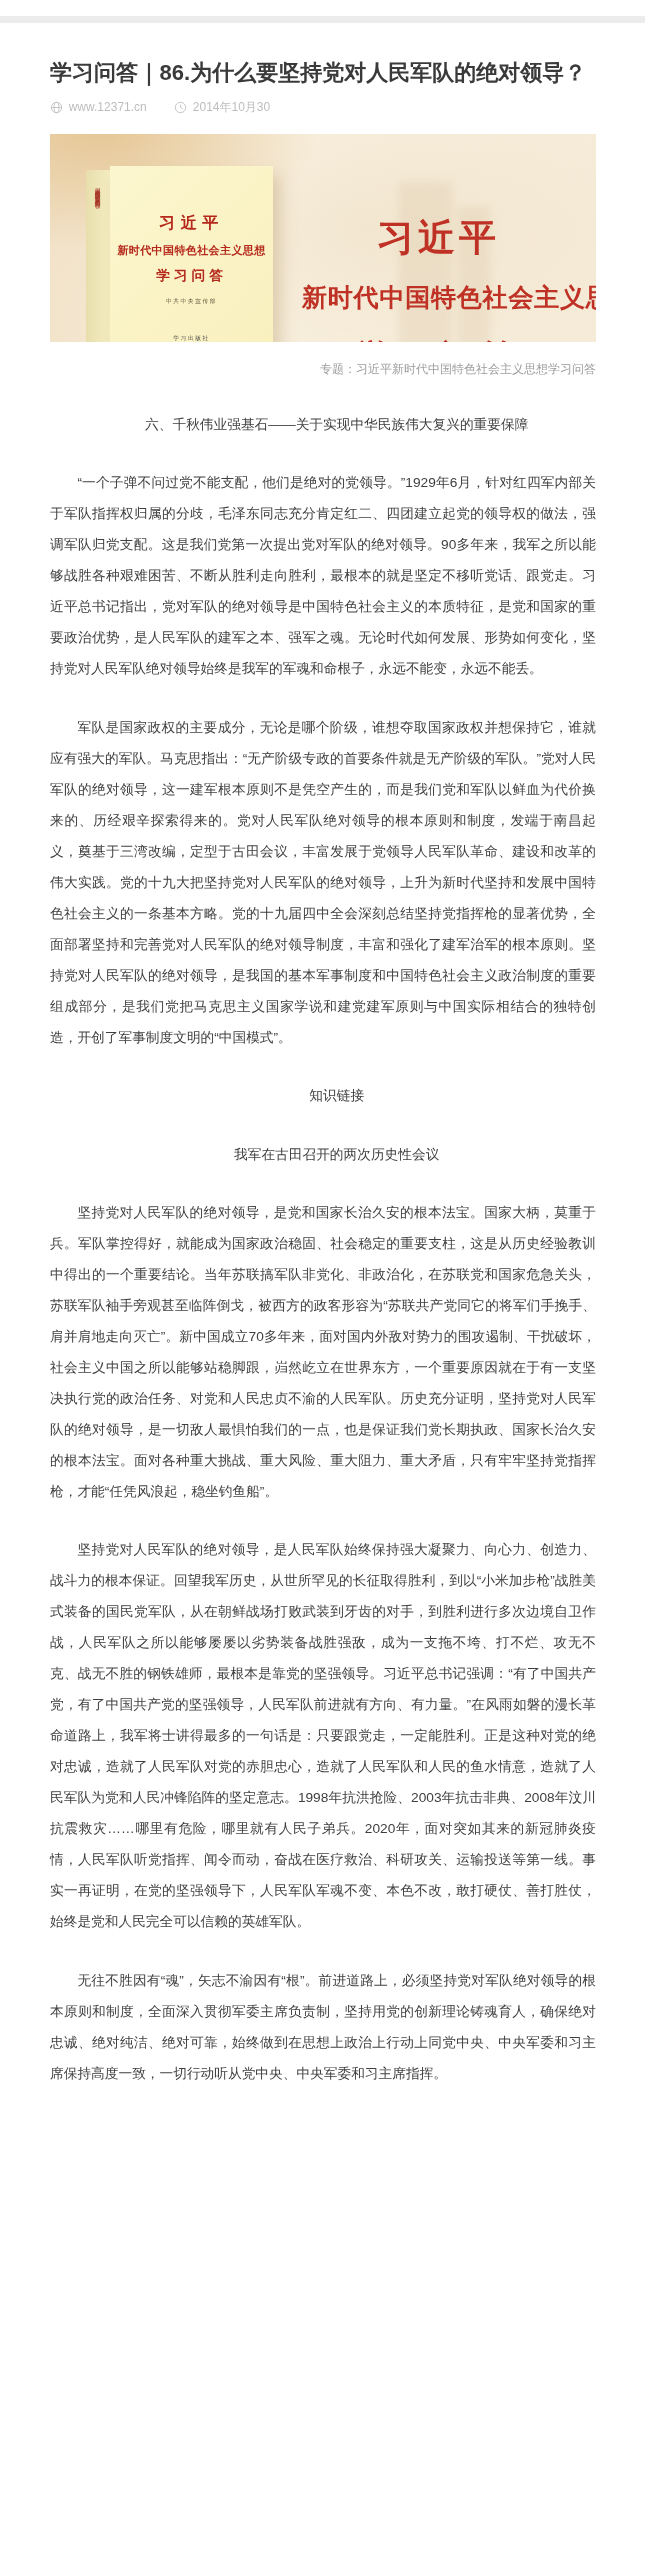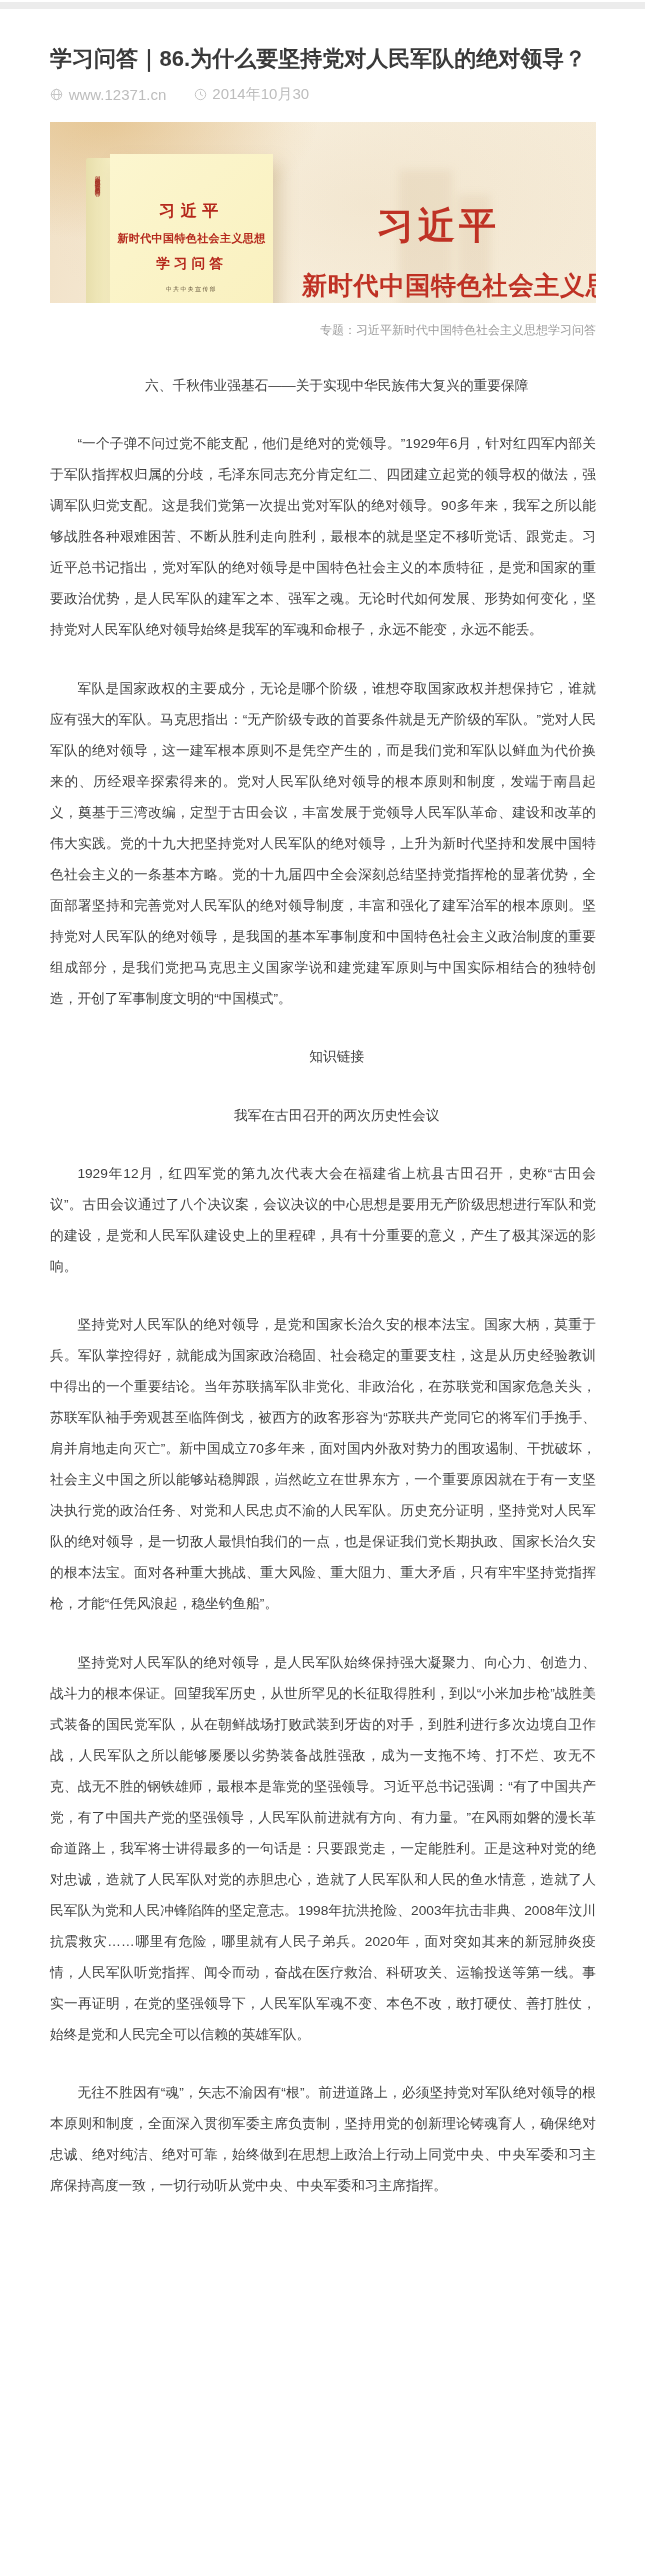--- a/index.html
+++ b/index.html
@@ -1,28 +1,28 @@
 <!DOCTYPE html>
 <html style="font-size:13px"><head>
 <meta charset="utf-8">
 <style>
   html, body { margin:0; padding:0; background:#ffffff; }
   body { font-family:"Liberation Sans","DejaVu Sans",sans-serif; color:#3f3f3f; }
-  .page { width:646px; margin:2px auto; background:#ffffff; position:relative; }
+  .page { width:646px; margin:16px auto; background:#ffffff; position:relative; }
   .top-strip { height:7.3px; background:#ececec; }
   .content { padding:21px 50px 57px 50px; }
 
   
   .title { font-size:22px; line-height:32px; font-weight:bold; color:#3a3a3a; margin:13px 0 9.7px 0; }
-  .meta { display:flex; align-items:center; gap:27.4px; color:#bdbdbd; font-size:15px; margin:3.2px 0 18px 0; }
+  .meta { display:flex; align-items:center; gap:27.4px; color:#bdbdbd; font-size:12px; margin:3.2px 0 18px 0; }
   .meta-item { display:flex; align-items:center; gap:5.7px; }
   .meta-icon svg { display:block; }
 
   
-  .banner { position:relative; height:181px; overflow:hidden;
+  .banner { position:relative; height:208px; overflow:hidden;
     background:
       radial-gradient(347px 202px at 10% -4%, rgba(219,174,103,0.55), rgba(219,174,103,0) 62%),
       radial-gradient(452px 258px at 58% 45%, rgba(208,178,128,0.16), rgba(208,178,128,0) 72%),
       linear-gradient(100deg,#f1e1c7 0%,#faf2e2 42%,#f6ecd9 100%);
   }
   .ghost { position:absolute; background:rgba(180,150,100,0.12); filter:blur(4px); }
   .ghost1 { left:349px; top:48px; width:53px; height:186px; }
   .ghost2 { left:408px; top:73px; width:32px; height:170px; }
 
   .book { position:absolute; left:36px; top:32px; width:187px; height:203px; }
@@ -114,21 +114,20 @@
 
     <div class="article">
       <p class="head">六、千秋伟业强基石——关于实现中华民族伟大复兴的重要保障</p>
 
       <p>“一个子弹不问过党不能支配，他们是绝对的党领导。”1929年6月，针对红四军内部关于军队指挥权归属的分歧，毛泽东同志充分肯定红二、四团建立起党的领导权的做法，强调军队归党支配。这是我们党第一次提出党对军队的绝对领导。90多年来，我军之所以能够战胜各种艰难困苦、不断从胜利走向胜利，最根本的就是坚定不移听党话、跟党走。习近平总书记指出，党对军队的绝对领导是中国特色社会主义的本质特征，是党和国家的重要政治优势，是人民军队的建军之本、强军之魂。无论时代如何发展、形势如何变化，坚持党对人民军队绝对领导始终是我军的军魂和命根子，永远不能变，永远不能丢。</p>
       <p>军队是国家政权的主要成分，无论是哪个阶级，谁想夺取国家政权并想保持它，谁就应有强大的军队。马克思指出：“无产阶级专政的首要条件就是无产阶级的军队。”党对人民军队的绝对领导，这一建军根本原则不是凭空产生的，而是我们党和军队以鲜血为代价换来的、历经艰辛探索得来的。党对人民军队绝对领导的根本原则和制度，发端于南昌起义，奠基于三湾改编，定型于古田会议，丰富发展于党领导人民军队革命、建设和改革的伟大实践。党的十九大把坚持党对人民军队的绝对领导，上升为新时代坚持和发展中国特色社会主义的一条基本方略。党的十九届四中全会深刻总结坚持党指挥枪的显著优势，全面部署坚持和完善党对人民军队的绝对领导制度，丰富和强化了建军治军的根本原则。坚持党对人民军队的绝对领导，是我国的基本军事制度和中国特色社会主义政治制度的重要组成部分，是我们党把马克思主义国家学说和建党建军原则与中国实际相结合的独特创造，开创了军事制度文明的“中国模式”。</p>
 
       <p class="head">知识链接</p>
       <p class="head">我军在古田召开的两次历史性会议</p>
 
-      <p>1929年12月，红四军党的第九次代表大会在福建省上杭县古田召开，史称“古田会议”。古田会议通过了八个决议案，会议决议的中心思想是要用无产阶级思想进行军队和党的建设，是党和人民军队建设史上的里程碑，具有十分重要的意义，产生了极其深远的影响。</p>
       <p>坚持党对人民军队的绝对领导，是党和国家长治久安的根本法宝。国家大柄，莫重于兵。军队掌控得好，就能成为国家政治稳固、社会稳定的重要支柱，这是从历史经验教训中得出的一个重要结论。当年苏联搞军队非党化、非政治化，在苏联党和国家危急关头，苏联军队袖手旁观甚至临阵倒戈，被西方的政客形容为“苏联共产党同它的将军们手挽手、肩并肩地走向灭亡”。新中国成立70多年来，面对国内外敌对势力的围攻遏制、干扰破坏，社会主义中国之所以能够站稳脚跟，岿然屹立在世界东方，一个重要原因就在于有一支坚决执行党的政治任务、对党和人民忠贞不渝的人民军队。历史充分证明，坚持党对人民军队的绝对领导，是一切敌人最惧怕我们的一点，也是保证我们党长期执政、国家长治久安的根本法宝。面对各种重大挑战、重大风险、重大阻力、重大矛盾，只有牢牢坚持党指挥枪，才能“任凭风浪起，稳坐钓鱼船”。</p>
       <p>坚持党对人民军队的绝对领导，是人民军队始终保持强大凝聚力、向心力、创造力、战斗力的根本保证。回望我军历史，从世所罕见的长征取得胜利，到以“小米加步枪”战胜美式装备的国民党军队，从在朝鲜战场打败武装到牙齿的对手，到胜利进行多次边境自卫作战，人民军队之所以能够屡屡以劣势装备战胜强敌，成为一支拖不垮、打不烂、攻无不克、战无不胜的钢铁雄师，最根本是靠党的坚强领导。习近平总书记强调：“有了中国共产党，有了中国共产党的坚强领导，人民军队前进就有方向、有力量。”在风雨如磐的漫长革命道路上，我军将士讲得最多的一句话是：只要跟党走，一定能胜利。正是这种对党的绝对忠诚，造就了人民军队对党的赤胆忠心，造就了人民军队和人民的鱼水情意，造就了人民军队为党和人民冲锋陷阵的坚定意志。1998年抗洪抢险、2003年抗击非典、2008年汶川抗震救灾……哪里有危险，哪里就有人民子弟兵。2020年，面对突如其来的新冠肺炎疫情，人民军队听党指挥、闻令而动，奋战在医疗救治、科研攻关、运输投送等第一线。事实一再证明，在党的坚强领导下，人民军队军魂不变、本色不改，敢打硬仗、善打胜仗，始终是党和人民完全可以信赖的英雄军队。</p>
       <p>无往不胜因有“魂”，矢志不渝因有“根”。前进道路上，必须坚持党对军队绝对领导的根本原则和制度，全面深入贯彻军委主席负责制，坚持用党的创新理论铸魂育人，确保绝对忠诚、绝对纯洁、绝对可靠，始终做到在思想上政治上行动上同党中央、中央军委和习主席保持高度一致，一切行动听从党中央、中央军委和习主席指挥。</p>
     </div>
 
   </div>
 </div>
 
 
 </body></html>

